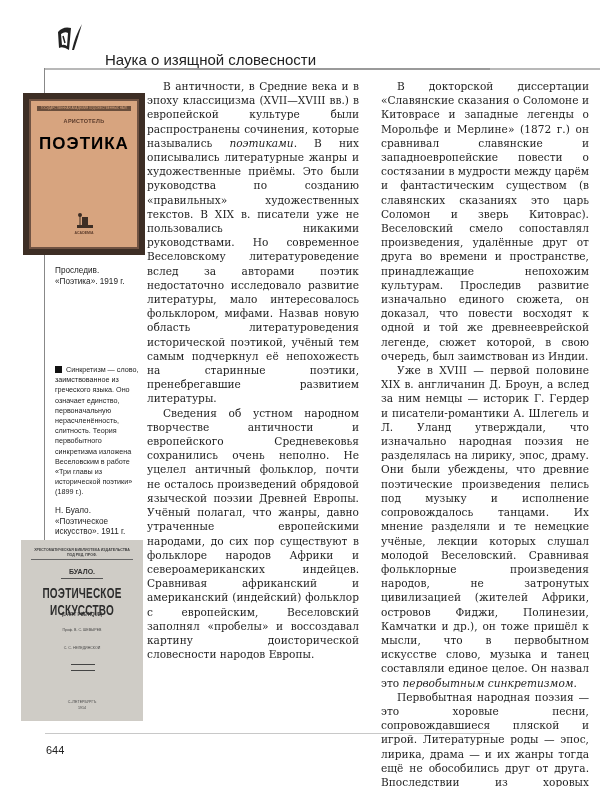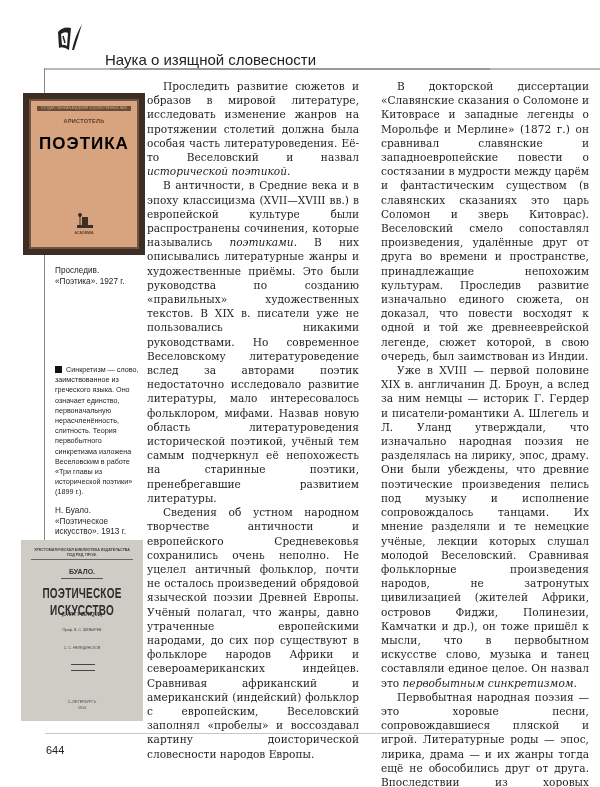--- a/index.html
+++ b/index.html
@@ -65,52 +65,51 @@
           <rect x="7" y="6" width="6" height="8" fill="#3d2e25"></rect>
           <circle cx="5" cy="4" r="2" fill="#3d2e25"></circle>
           <line x1="5" y1="4" x2="5" y2="14" stroke="#3d2e25" stroke-width="1"></line>
         </svg>
       </div>
       <div class="book1-pub">ACADEMIA</div>
     </div>
   </div>
   <div class="caption" style="left:55px; top:266px; width:90px;">
     <div>Проследив.</div>
-    <div>«Поэтика». 1927 г.</div>
+    <div>«Поэтика». 1919 г.</div>
   </div>
 
   <div class="note">
     <span class="note-bullet"></span><span>Синкретизм — слово, заимствованное из греческого языка. Оно означает единство, первоначальную нерасчленённость, слитность. Теория первобытного синкретизма изложена Веселовским в работе «Три главы из исторической поэтики» (1899 г.).</span>
   </div>
 
   <div class="caption" style="left:55px; top:506px; width:90px;">
     <div>Н. Буало.</div>
     <div>«Поэтическое</div>
-    <div>искусство». 1913 г.</div>
+    <div>искусство». 1911 г.</div>
   </div>
 
   <div class="book2">
     <div class="book2-top">
       <div>ХРЕСТОМАТИЧЕСКАЯ БИБЛИОТЕКА ИЗДАТЕЛЬСТВА</div>
       <div>ПОД РЕД. ПРОФ.</div>
     </div>
     <div class="book2-author">БУАЛО.</div>
     <div class="book2-author-rule"></div>
     <div class="book2-title">ПОЭТИЧЕСКОЕ ИСКУССТВО</div>
     <div class="book2-sub">(L'ART POÉTIQUE)</div>
     <div class="book2-small" style="top:88px;">Проф. В. С. ШЕВЫРЁВ</div>
     <div class="book2-small" style="top:106px;">С. С. НЕЛЕДИНСКОЙ</div>
     <div class="book2-orn"></div>
     <div class="book2-small" style="top:160px;">С.-ПЕТЕРБУРГЪ</div>
     <div class="book2-small" style="top:166px;">1914</div>
   </div>
 </div>
 
 <div class="col col1">
-  <p class="ind"><span>Проследить развитие сюжетов и образов в мировой литературе, исследовать изменение жанров на протяжении столетий должна была особая часть литературоведения. Её-то Веселовский и назвал </span><em>исторической поэтикой</em><span>.</span></p>
   <p class="ind"><span>В античности, в Средние века и в эпоху классицизма (XVII—XVIII вв.) в европейской культуре были распространены сочинения, которые назывались </span><em>поэтиками</em><span>. В них описывались литературные жанры и художественные приёмы. Это были руководства по созданию «правильных» художественных текстов. В XIX в. писатели уже не пользовались никакими руководствами. Но современное Веселовскому литературоведение вслед за авторами поэтик недостаточно исследовало развитие литературы, мало интересовалось фольклором, мифами. Назвав новую область литературоведения исторической поэтикой, учёный тем самым подчеркнул её непохожесть на старинные поэтики, пренебрегавшие развитием литературы.</span></p>
   <p class="ind">Сведения об устном народном творчестве античности и европейского Средневековья сохранились очень неполно. Не уцелел античный фольклор, почти не осталось произведений обрядовой языческой поэзии Древней Европы. Учёный полагал, что жанры, давно утраченные европейскими народами, до сих пор существуют в фольклоре народов Африки и североамериканских индейцев. Сравнивая африканский и американский (индейский) фольклор с европейским, Веселовский заполнял «пробелы» и воссоздавал картину доисторической словесности народов Европы.</p>
 
 </div>
 
 <div class="col col2">
   <p class="ind">В докторской диссертации «Славянские сказания о Соломоне и Китоврасе и западные легенды о Морольфе и Мерлине» (1872 г.) он сравнивал славянские и западноевропейские повести о состязании в мудрости между царём и фантастическим существом (в славянских сказаниях это царь Соломон и зверь Китоврас). Веселовский смело сопоставлял произведения, удалённые друг от друга во времени и пространстве, принадлежащие непохожим культурам. Проследив развитие изначально единого сюжета, он доказал, что повести восходят к одной и той же древнееврейской легенде, сюжет которой, в свою очередь, был заимствован из Индии.</p>
   <p class="ind"><span>Уже в XVIII — первой половине XIX в. англичанин Д. Броун, а вслед за ним немцы — историк Г. Гердер и писатели-романтики А. Шлегель и Л. Уланд утверждали, что изначально народная поэзия не разделялась на лирику, эпос, драму. Они были убеждены, что древние поэтические произведения пелись под музыку и исполнение сопровождалось танцами. Их мнение разделяли и те немецкие учёные, лекции которых слушал молодой Веселовский. Сравнивая фольклорные произведения народов, не затронутых цивилизацией (жителей Африки, островов Фиджи, Полинезии, Камчатки и др.), он тоже пришёл к мысли, что в первобытном искусстве слово, музыка и танец составляли единое целое. Он назвал это </span><em>первобытным синкретизмом</em><span>.</span></p>
   <p class="ind">Первобытная народная поэзия — это хоровые песни, сопровождавшиеся пляской и игрой. Литературные роды — эпос, лирика, драма — и их жанры тогда ещё не обособились друг от друга. Впоследствии из хоровых восклицаний — криков радости и печали — развилась лирика, а из хоровой пляски и обрядовой игры — драматургия. Из хоровой песни выросла лиро-эпическая поэма — «кантилена», содержание которой восходит к мифам или преданиям. Постепенно на основе кантилены возникли большие эпические поэмы, рассказывающие о подвигах героев.</p>
 </div>

